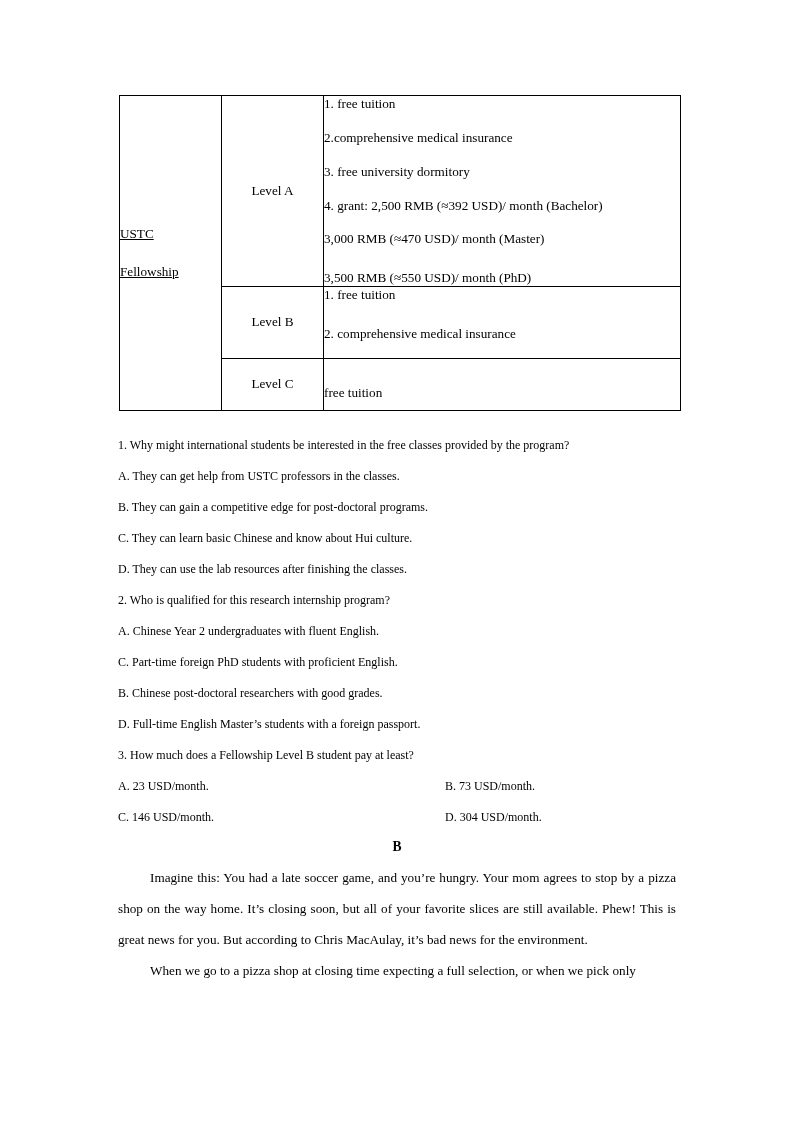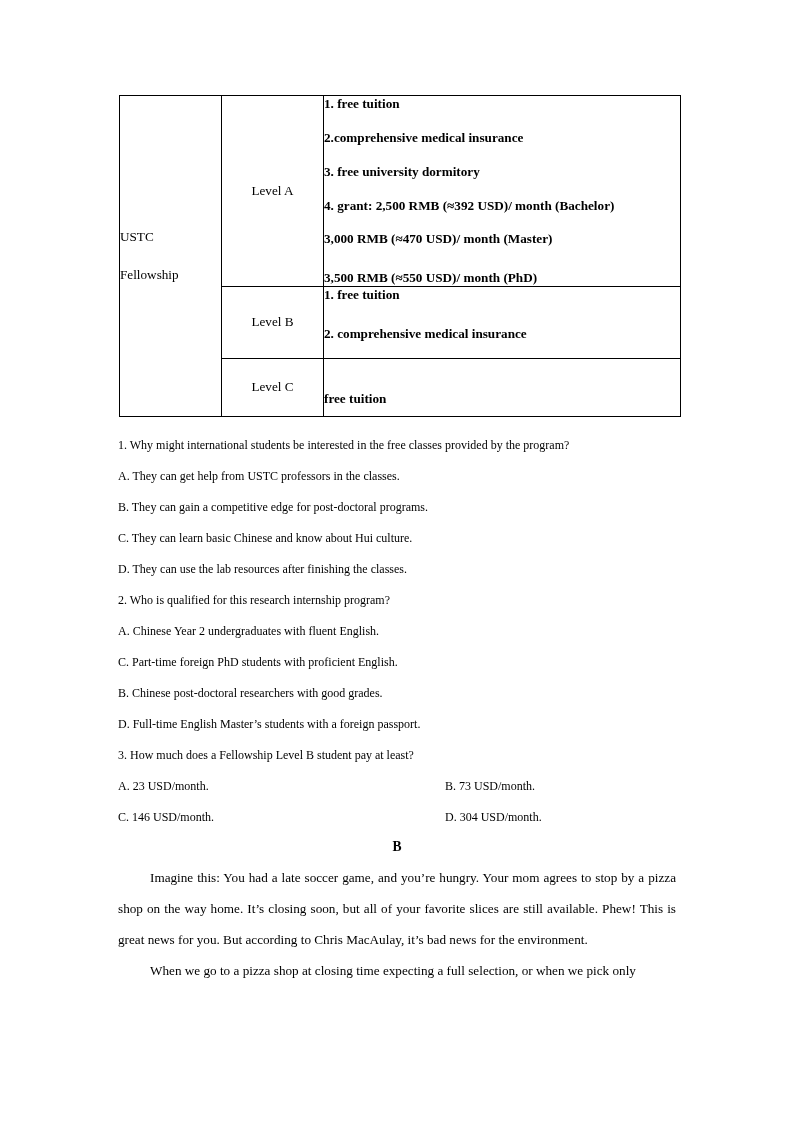--- a/index.html
+++ b/index.html
@@ -34,24 +34,25 @@
   }
   .fellowship-table td {
     border: 1px solid #000000;
     vertical-align: middle;
     font-size: 13.2px;
     line-height: 1.2;
     padding: 0;
   }
   .col-org   { width: 101px; }
   .col-level { width: 101px; }
-  .col-desc  { width: 356px; font-weight: bold; }
+  .col-desc  { width: 356px; }
 
   .cell-org {
     padding: 8px 0 8px 10px;
+    text-decoration: underline;
   }
   .cell-org .org-line {
     margin: 0 0 22px 0;
   }
   .cell-org .org-line:last-child { margin-bottom: 0; }
 
   .cell-level {
     text-align: center;
     padding: 8px 4px;
   }
@@ -59,21 +60,21 @@
   .cell-desc {
     padding: 11px 8px 11px 11px;
   }
   .cell-desc .desc-line {
     margin: 0 0 18px 0;
     white-space: nowrap;
   }
   .cell-desc .desc-line:last-child { margin-bottom: 0; margin-top: 23px; }
 
   .row-b .cell-desc .desc-line { margin-bottom: 16px; }
-  .row-c .cell-desc { padding-top: 9px; padding-bottom: 9px; }
+  .row-c .cell-desc { padding-top: 3px; padding-bottom: 9px; }
 
   
   .questions {
     position: absolute;
     left: 118px;
     top: 430px;
     width: 558px;
   }
   .q-line {
     font-size: 12px;

